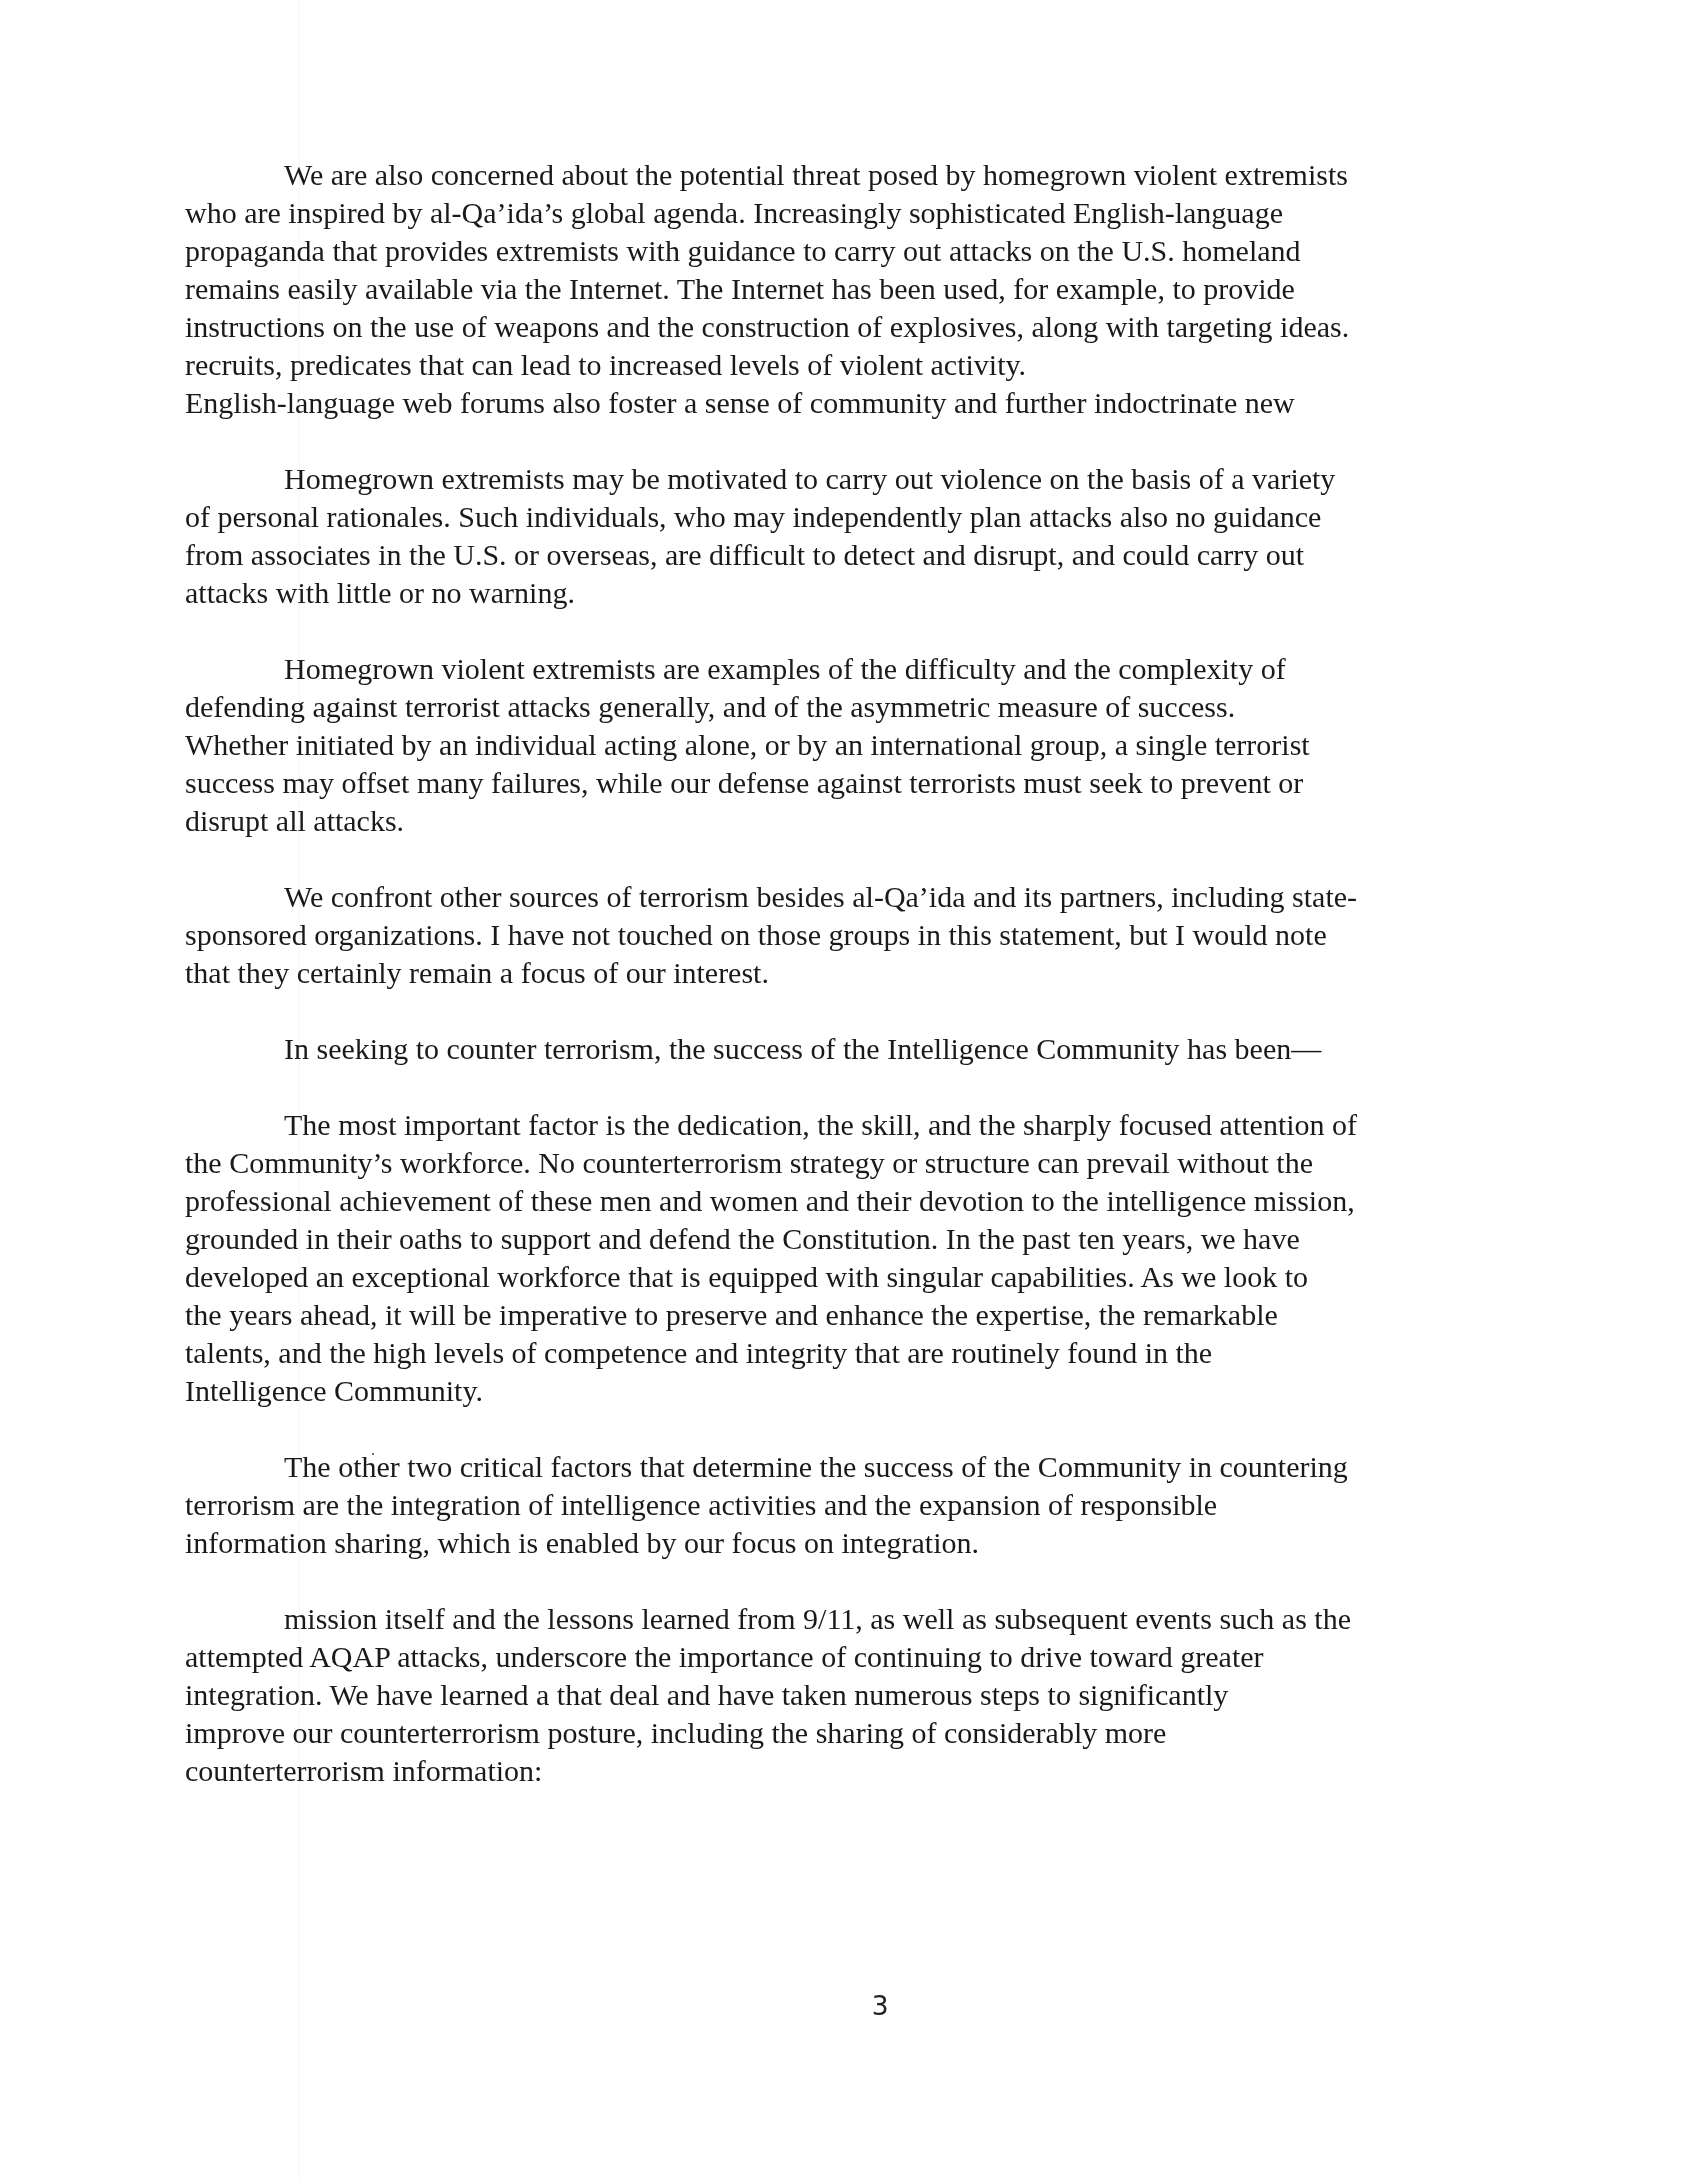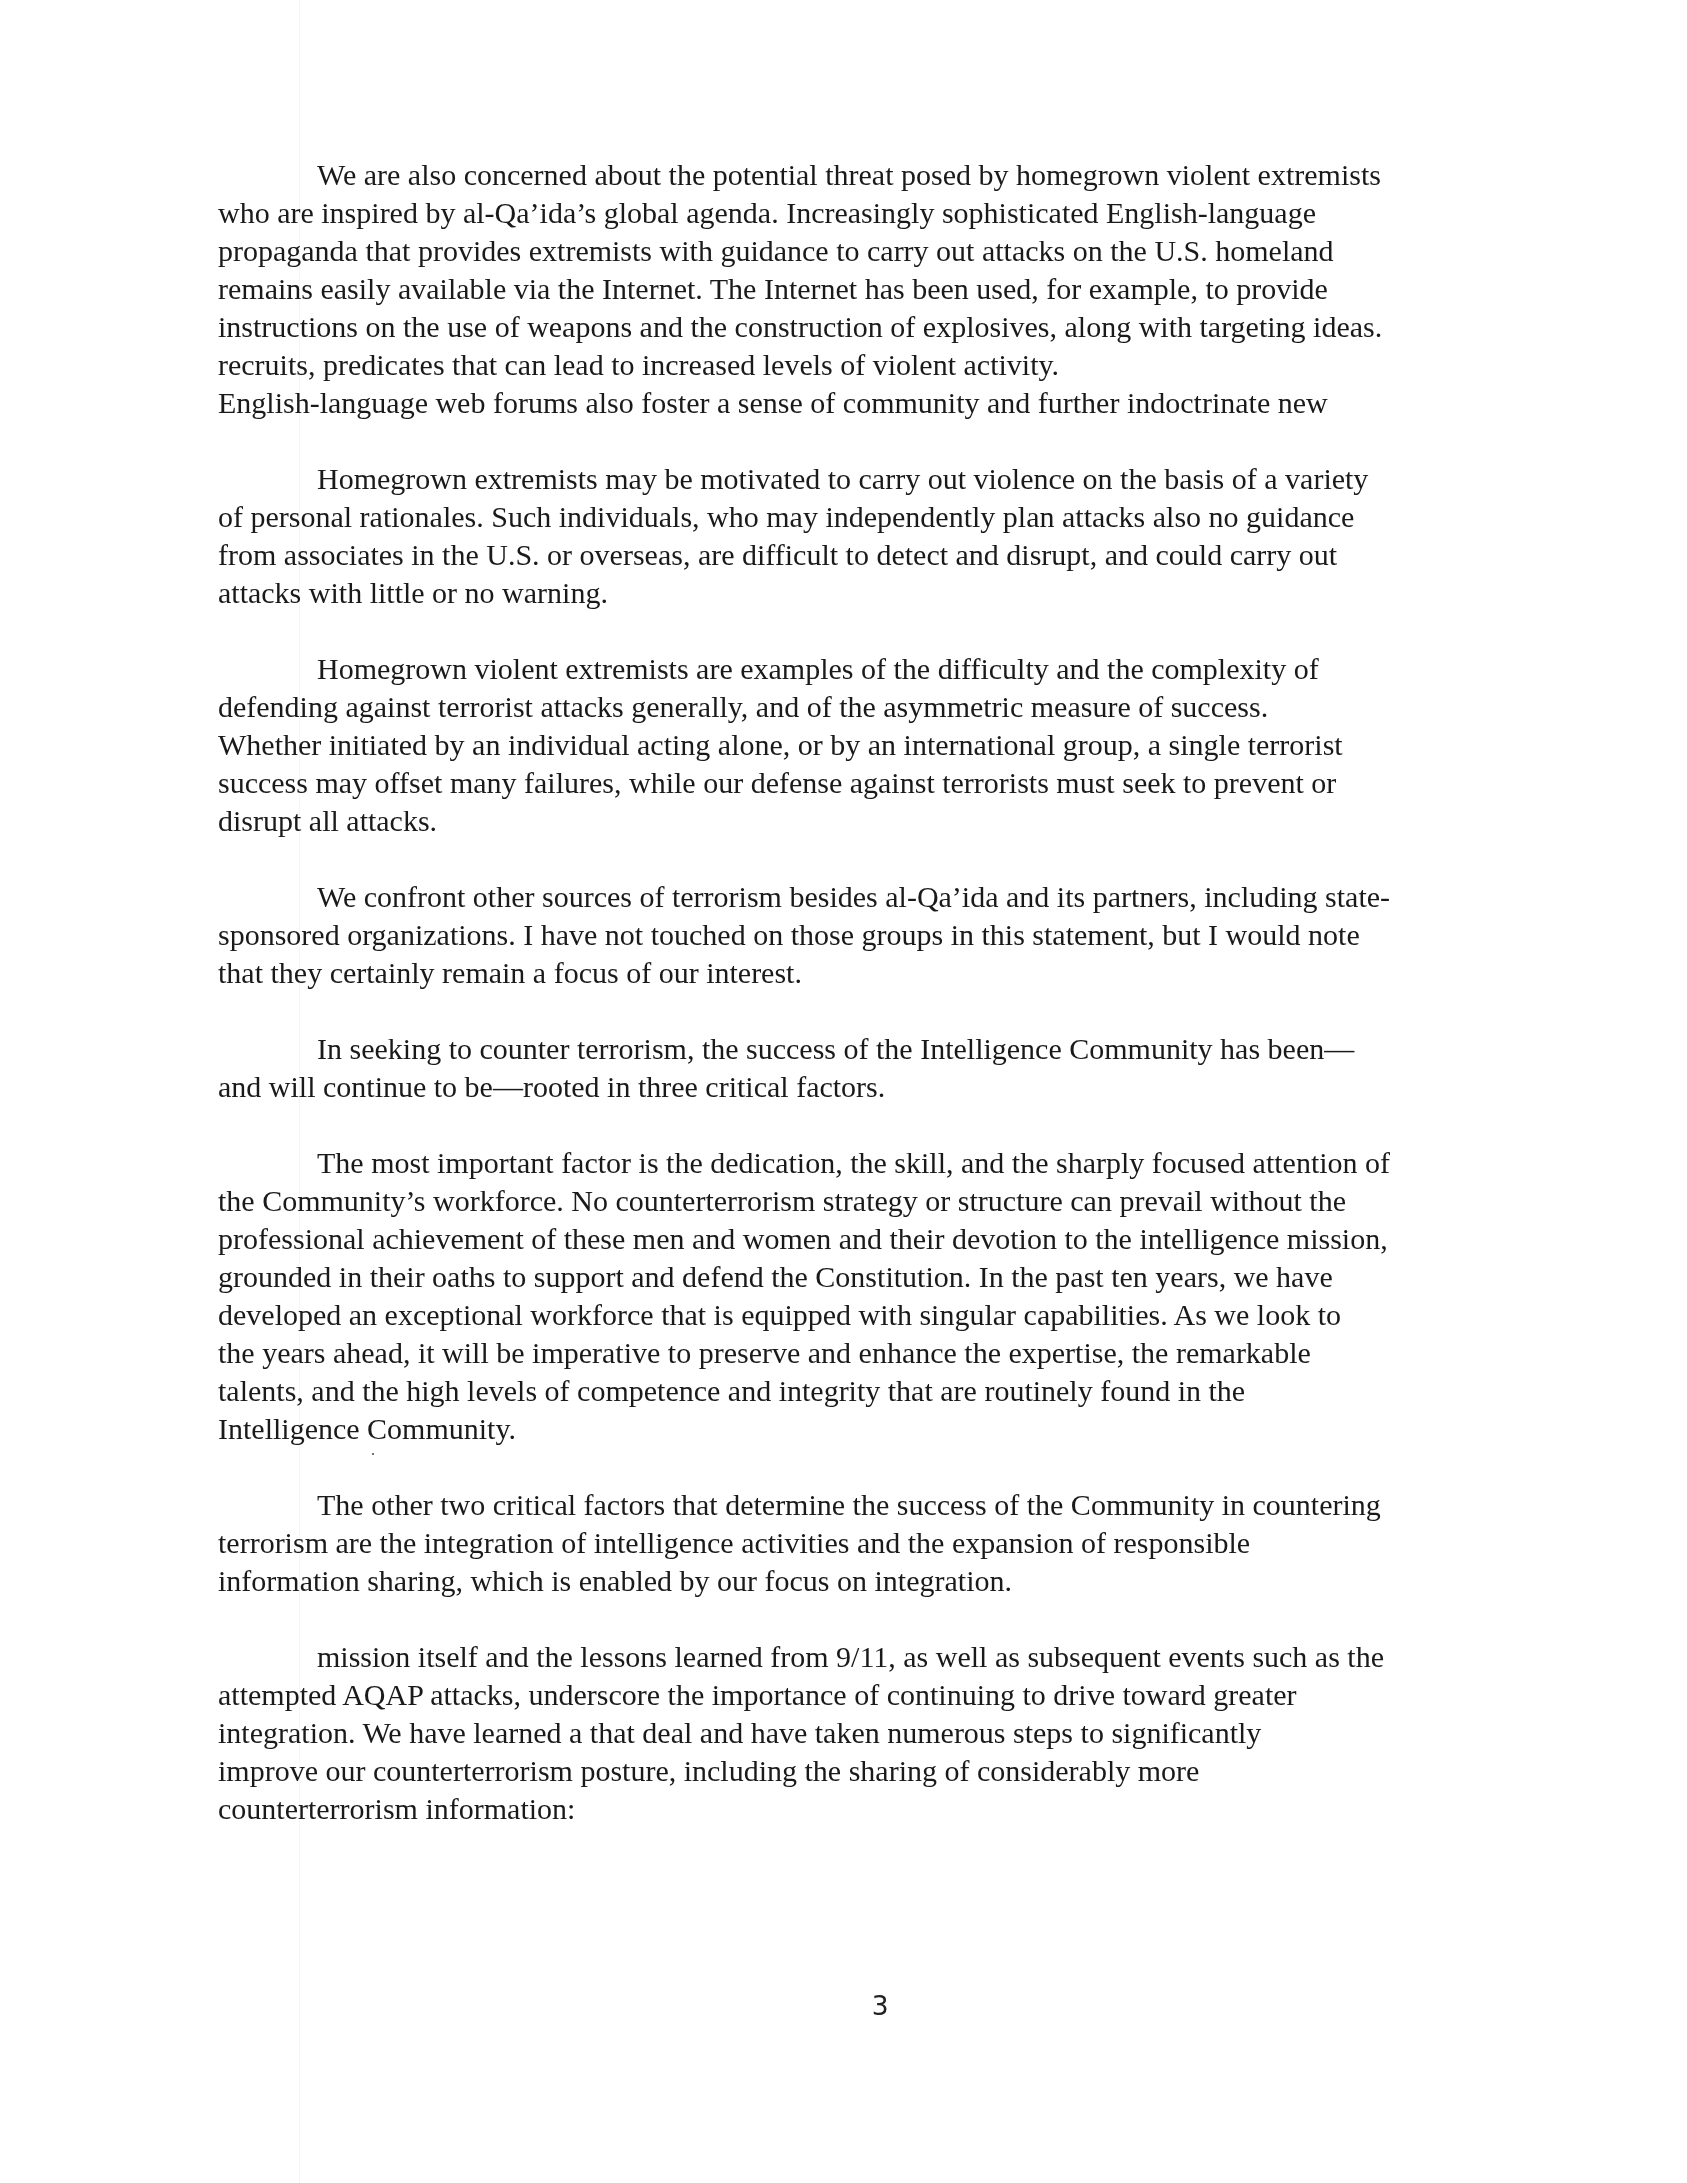--- a/index.html
+++ b/index.html
@@ -8,21 +8,21 @@
     position: absolute; left: 0; top: 0; width: 1687px; height: 2183px;
     background: #ffffff;
   }
   .scan-line {
     position: absolute; left: 299px; top: 0; width: 1.3px; height: 2183px;
     background: #f6f6f6;
   }
   .body-text {
     position: absolute; left: 185px; top: 156px; width: 1297px;
     font-family: "Liberation Serif", serif;
-    font-size: 30px; line-height: 38px; color: #1a1a1a; margin-left: 33px;
+    font-size: 30px; line-height: 38px; color: #1a1a1a;
   }
   .para {
     margin: 0 0 38px 0;
     text-indent: 99px;
     text-align: left;
   }
   .line { display: block; white-space: nowrap; }
   .line:first-child { padding-left: 99px; }
   .para { text-indent: 0; }
   .page-number {
@@ -64,21 +64,20 @@
       <span class="line">success may offset many failures, while our defense against terrorists must seek to prevent or</span>
       <span class="line">disrupt all attacks.</span>
     </p>
     <p class="para">
       <span class="line">We confront other sources of terrorism besides al-Qa’ida and its partners, including state-</span>
       <span class="line">sponsored organizations.  I have not touched on those groups in this statement, but I would note</span>
       <span class="line">that they certainly remain a focus of our interest.</span>
     </p>
     <p class="para">
       <span class="line">In seeking to counter terrorism, the success of the Intelligence Community has been—</span>
-      <span class="line">and will continue to be—rooted in three critical factors.</span>
     </p>
     <p class="para">
       <span class="line">The most important factor is the dedication, the skill, and the sharply focused attention of</span>
       <span class="line">the Community’s workforce.  No counterterrorism strategy or structure can prevail without the</span>
       <span class="line">professional achievement of these men and women and their devotion to the intelligence mission,</span>
       <span class="line">grounded in their oaths to support and defend the Constitution.  In the past ten years, we have</span>
       <span class="line">developed an exceptional workforce that is equipped with singular capabilities.  As we look to</span>
       <span class="line">the years ahead, it will be imperative to preserve and enhance the expertise, the remarkable</span>
       <span class="line">talents, and the high levels of competence and integrity that are routinely found in the</span>
       <span class="line">Intelligence Community.</span>

